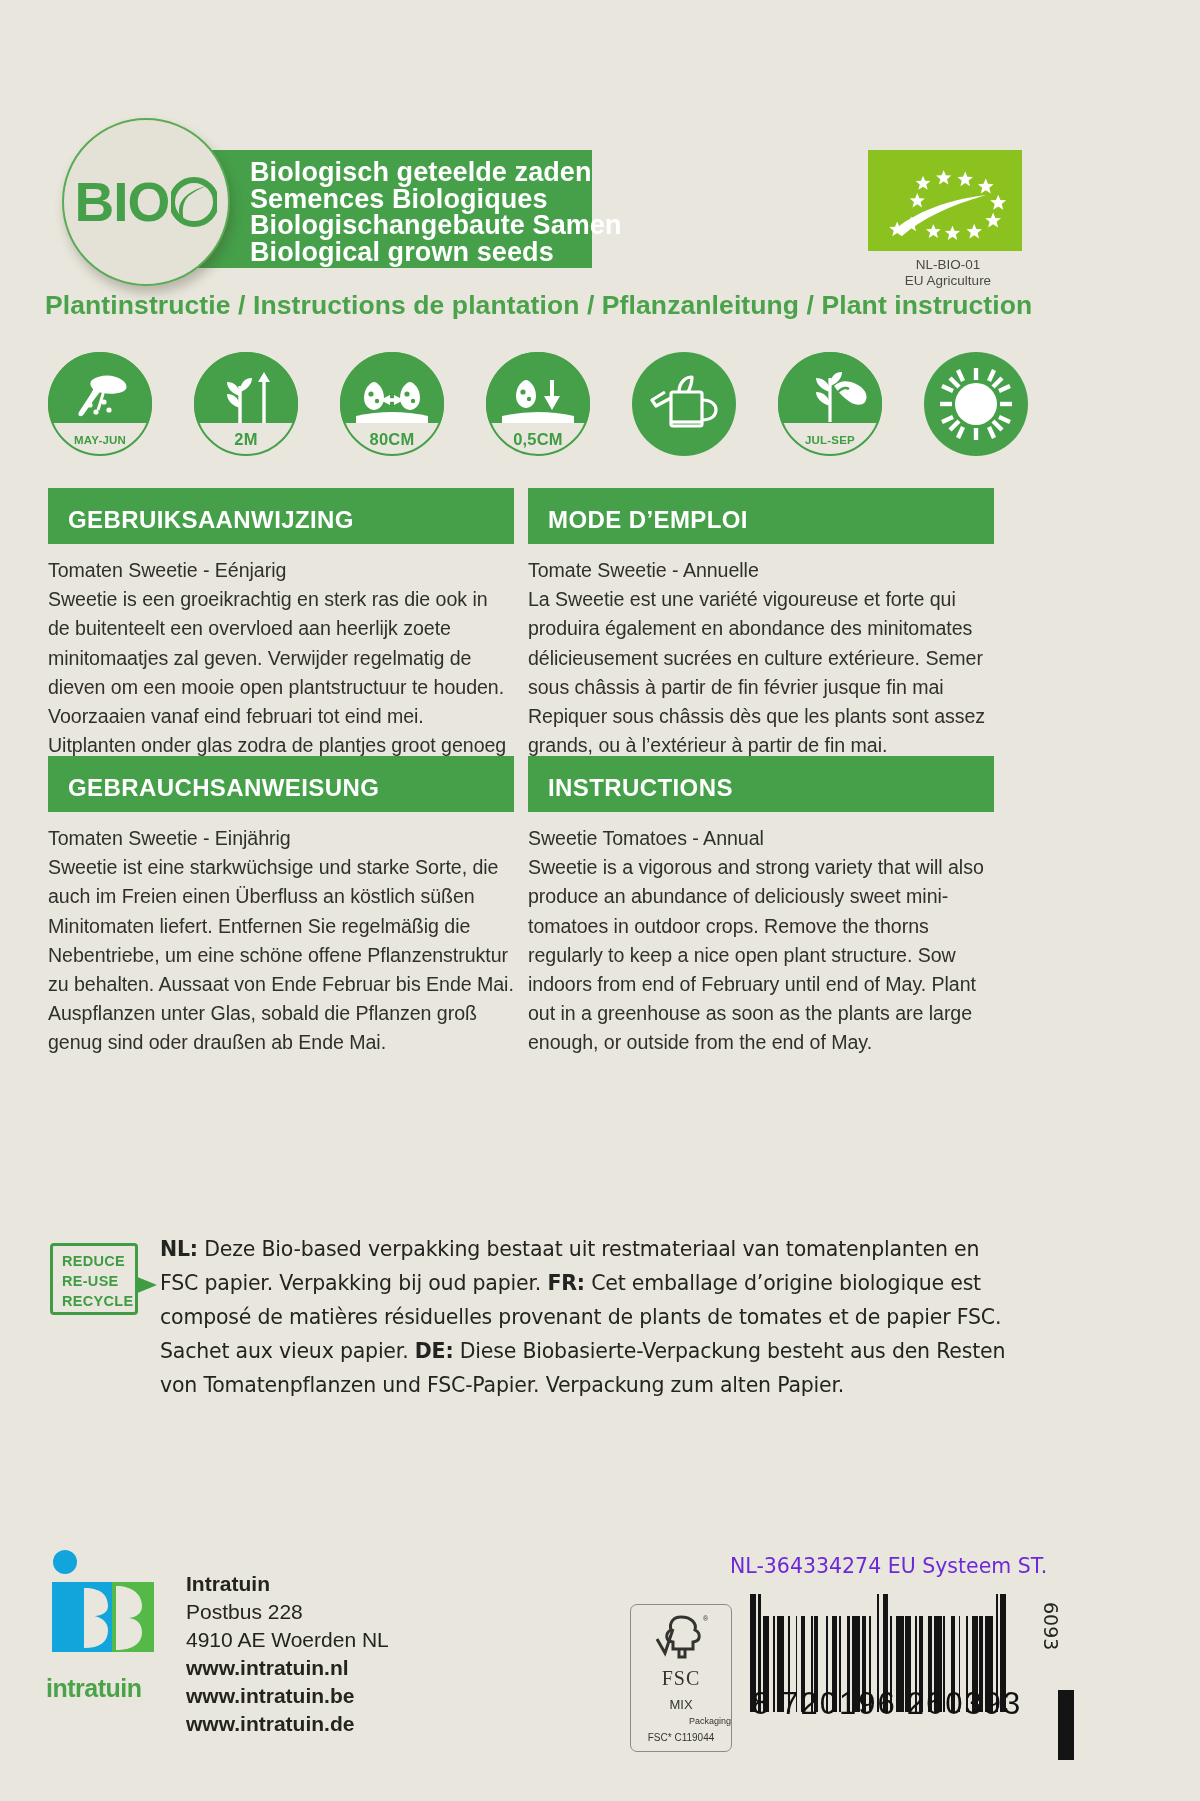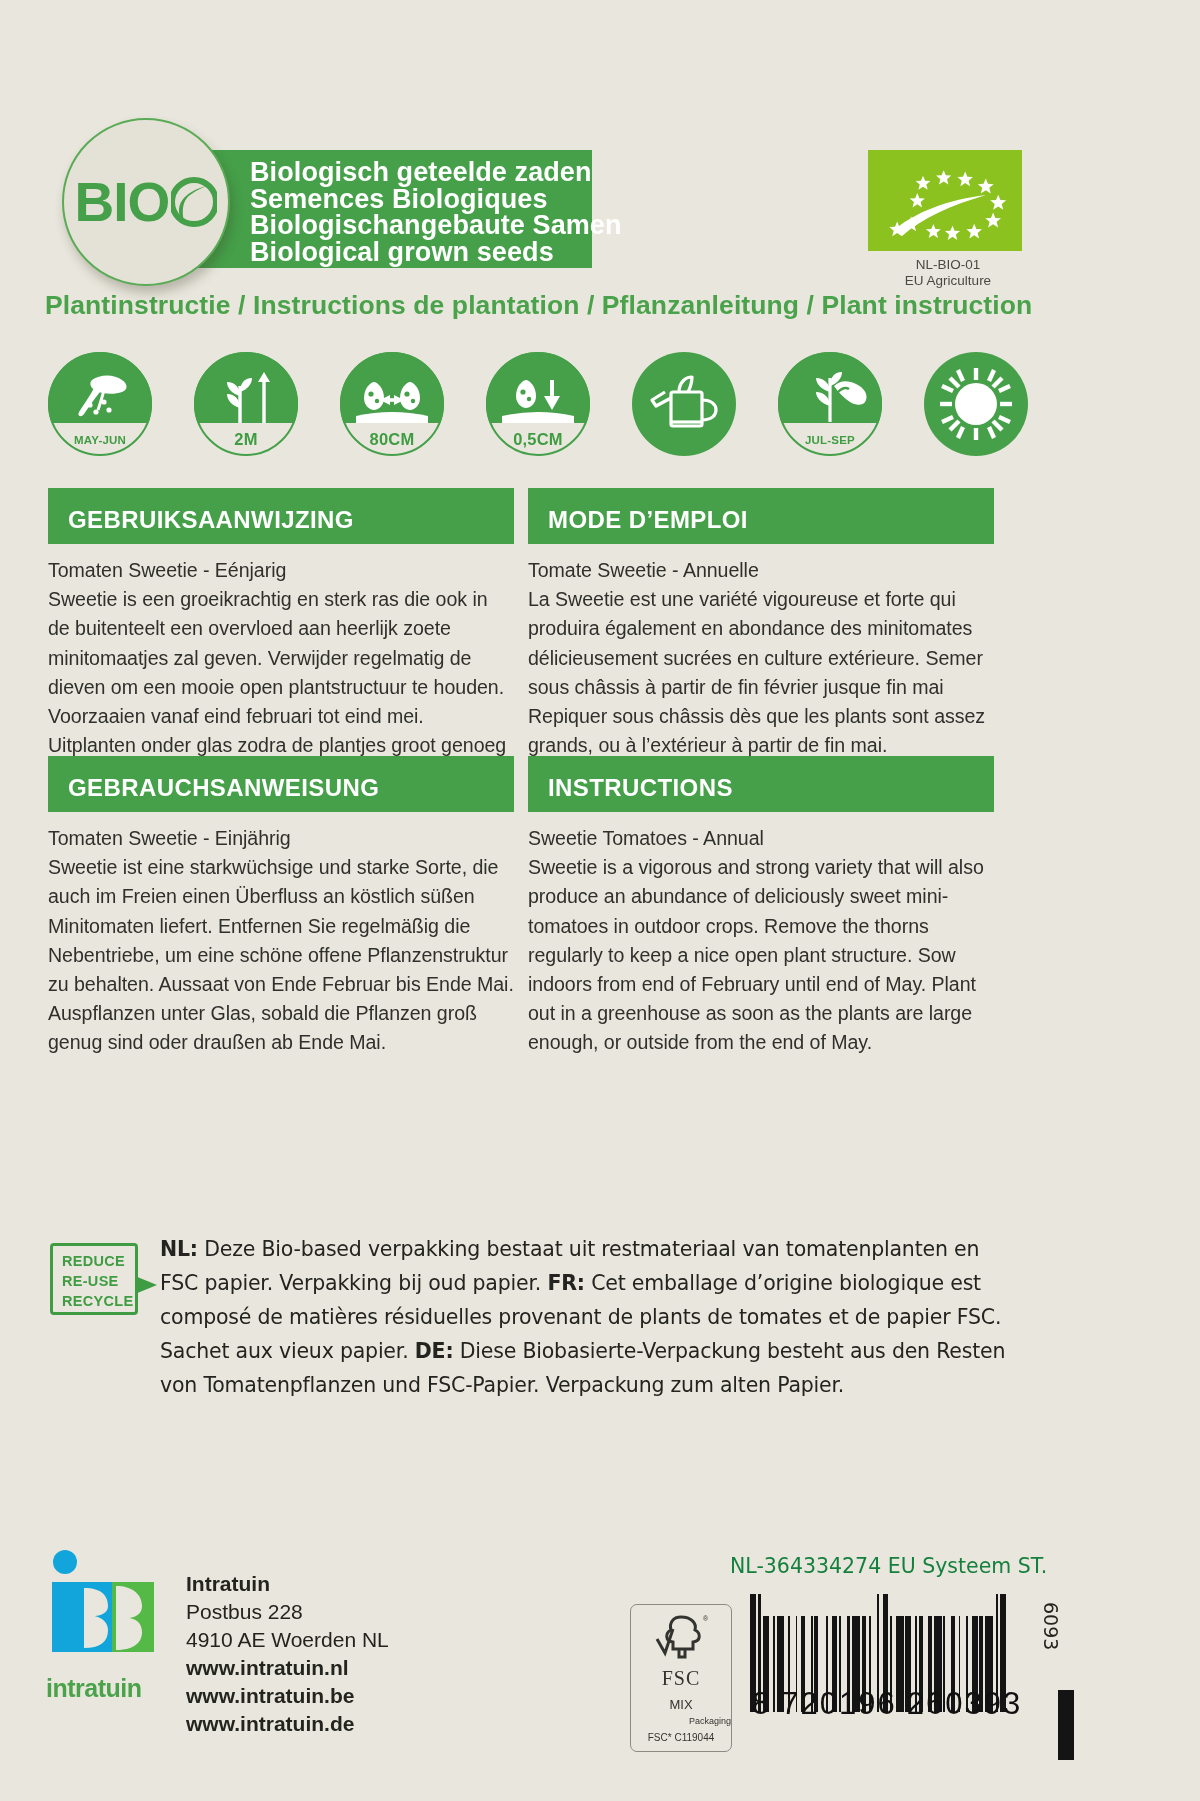--- a/index.html
+++ b/index.html
@@ -143,21 +143,21 @@
     border: 1px solid #8b8b84; border-radius: 7px;
     text-align: center; color: #333330; padding-top: 6px;
   }
   #fsc-name { font-size: 20px; letter-spacing: 1px; font-family: "Liberation Serif", serif; margin-top: 2px; }
   #fsc-mix { font-size: 13px; margin-top: 7px; }
   #fsc-sub { font-size: 9px; margin-top: 4px; text-align: right; }
   #fsc-code { font-size: 10px; margin-top: 6px; }
 
   #eu-systeem {
     position: absolute; left: 730px; top: 1554px;
-    font-size: 20.5px; color: #15803d;
+    font-size: 20.5px; color: #6d28d9;
     font-family: "DejaVu Sans", sans-serif;
   }
   #barcode-area { position: absolute; left: 750px; top: 1594px; width: 300px; }
   #bars { height: 118px; display: flex; align-items: flex-end; gap: 0; }
   #bars i { display: block; background: #141414; }
   #barnum {
     margin-top: -26px; position: relative; z-index: 2;
     font-size: 31px; letter-spacing: 2px; color: #111;
     font-family: "Liberation Sans", sans-serif;
     display: flex; gap: 10px; padding-left: 2px; background: transparent;

